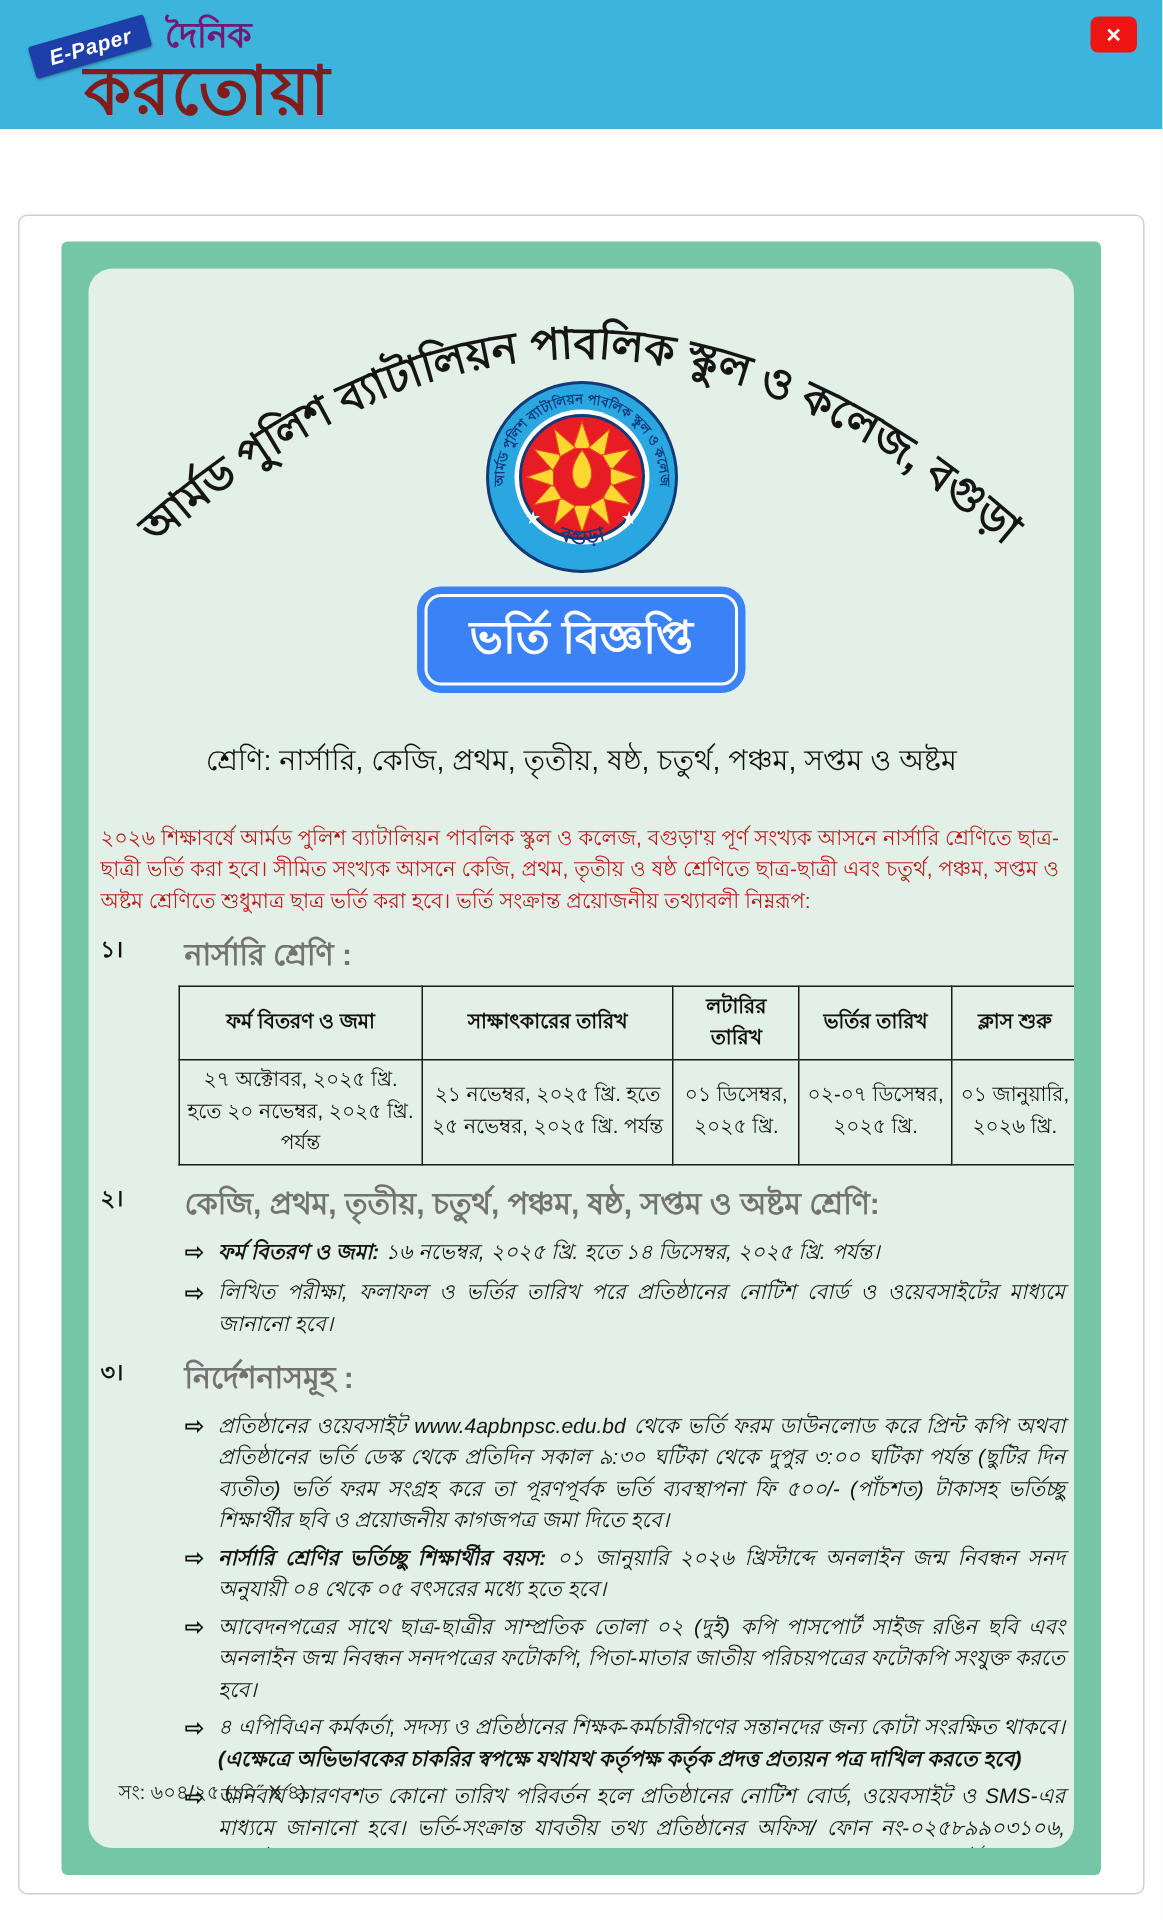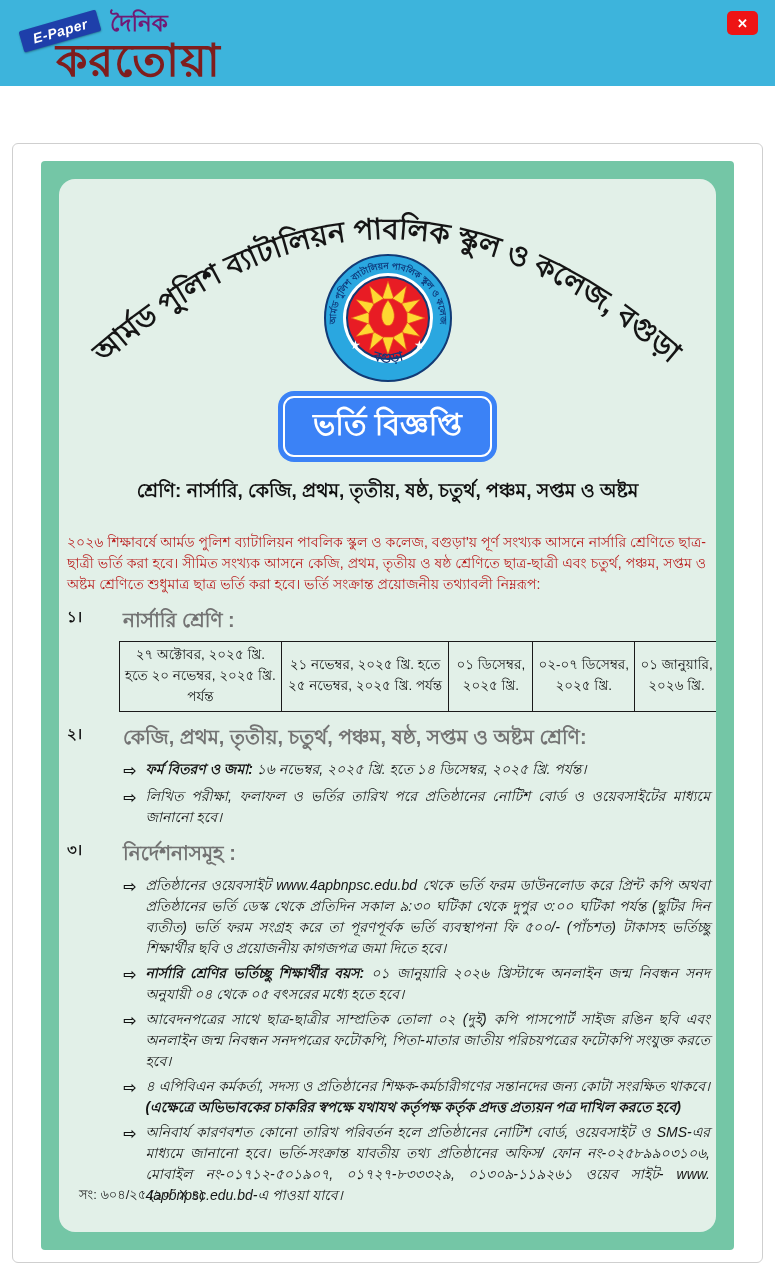--- a/index.html
+++ b/index.html
@@ -31,21 +31,21 @@
   .seal { position:absolute; left:50%; top:74px; margin-left:-65px; }
   .ring-text { font-size:9px; font-weight:bold; fill:#0e3a7c; }
   .ring-bottom { font-size:13px; font-weight:bold; fill:#0e3a7c; }
   .ring-star { font-size:12px; fill:#ffffff; }
 
   
   .banner { width:max-content; margin:0 auto; background:#3b82f6; border-radius:16px; padding:5px; }
   .banner-inner { border:2px solid #fff; border-radius:11px; padding:3px 28px; }
   .banner-text { color:#fff; font-size:30px; font-weight:800; }
 
-  .class-line { text-align:center; font-size:19px; font-weight:700; color:#101010; margin-top:14px; }
+  .class-line { text-align:center; font-size:19px; font-weight:400; color:#101010; margin-top:30px; }
   .session-line { text-align:center; font-size:21px; font-weight:800; color:#232ba6; margin-top:5px; }
 
   .intro { margin:24px 10px 0 8px; font-size:14px; line-height:1.5; color:#b91c1c; text-align:justify; }
 
   .sec-row { display:flex; margin:10px 8px 3px 8px; }
   .sec-num { width:56px; font-size:15px; font-weight:700; color:#111; flex:none; }
   .sec-title { font-size:20px; font-weight:700; color:#737373; }
 
   table.adm { border-collapse:collapse; margin:3px 0 0 60px; width:600px; }
   table.adm th, table.adm td { border:1.5px solid #1a1a1a; padding:3px 5px; font-size:13.5px;
@@ -134,20 +134,27 @@
 
         <table class="adm">
           <colgroup>
               <col style="width:27%">
               <col style="width:28%">
               <col style="width:14%">
               <col style="width:17%">
               <col style="width:14%">
             </colgroup>
           <tbody>
+              <tr>
+            <th>ফর্ম বিতরণ ও জমা</th>
+            <th>সাক্ষাৎকারের তারিখ</th>
+            <th>লটারির তারিখ</th>
+            <th>ভর্তির তারিখ</th>
+            <th>ক্লাস শুরু</th>
+          </tr>
           <tr>
             <td>২৭ অক্টোবর, ২০২৫ খ্রি. হতে ২০ নভেম্বর, ২০২৫ খ্রি. পর্যন্ত</td>
             <td>২১ নভেম্বর, ২০২৫ খ্রি. হতে ২৫ নভেম্বর, ২০২৫ খ্রি. পর্যন্ত</td>
             <td>০১ ডিসেম্বর, ২০২৫ খ্রি.</td>
             <td>০২-০৭ ডিসেম্বর, ২০২৫ খ্রি.</td>
             <td>০১ জানুয়ারি, ২০২৬ খ্রি.</td>
           </tr>
         </tbody>
           </table>
 

